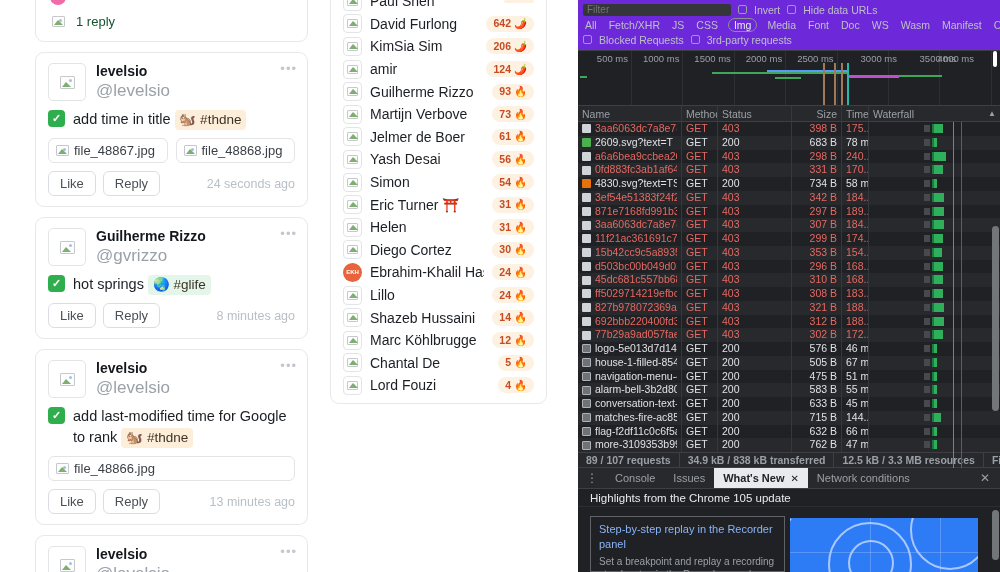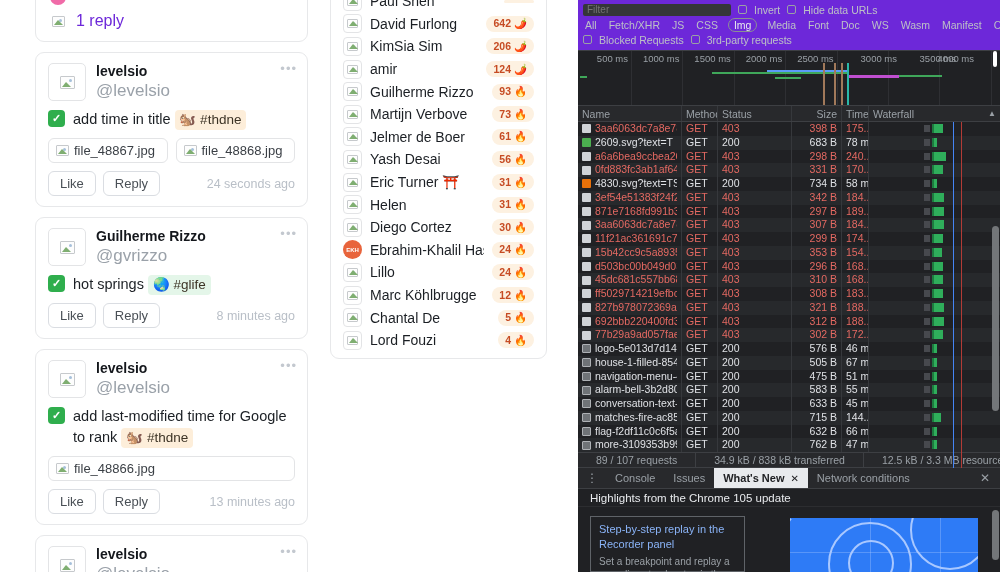--- a/index.html
+++ b/index.html
@@ -6,21 +6,21 @@
   html,body { background:#fff; }
   body { font-family:"Liberation Sans", sans-serif; }
   .stage { position:relative; width:1000px; height:572px; overflow:hidden; background:#fff; }
 
   
   .feed { position:absolute; left:35px; top:-22px; width:273px; display:flex; flex-direction:column; gap:10px; }
   .card { background:#fff; border:1px solid #e7e8ea; border-radius:9px; padding:10px 12px; position:relative; }
   .thread-dot { width:16px; height:16px; border-radius:50%; background:#f06ba8; margin-left:2px; margin-bottom:6px; }
   .thread-row { display:flex; align-items:center; gap:8px; }
   .thread-title { font-size:14px; font-weight:bold; color:#14171c; flex:1; }
-  .thread-replies { font-size:16px; color:#6d28d9; }
+  .thread-replies { font-size:13px; color:#14532d; }
   .kebab { position:absolute; top:8px; right:10px; color:#c3c8cf; font-size:13px; letter-spacing:1px; }
   .post-head { display:flex; gap:10px; align-items:flex-start; margin-bottom:8px; }
   .avatar { width:38px; height:38px; border:1px solid #e3e4e6; border-radius:5px; background:#fff; display:flex; align-items:center; justify-content:center; }
   .who .nm { font-size:14px; font-weight:bold; color:#14171c; line-height:1.25; }
   .who .hd { font-size:17px; color:#9aa1a9; }
   .todo { display:flex; gap:8px; align-items:flex-start; font-size:14.5px; color:#1b1f24; line-height:1.45; margin-bottom:8px; }
   .check { flex:0 0 auto; width:17px; height:17px; margin-top:1px; border-radius:4px; background:#2fae4d; color:#fff; font-size:11px; font-weight:bold; display:flex; align-items:center; justify-content:center; }
   .pill { display:inline-block; border-radius:4px; padding:0 5px; white-space:nowrap; font-size:13.5px; color:#3c3325; }
   .att-row { display:flex; gap:8px; margin-bottom:8px; }
   .att { flex:1; display:flex; align-items:center; gap:5px; border:1px solid #e3e4e6; border-radius:6px; padding:4px 7px; font-size:13px; color:#3a3f45; overflow:hidden; white-space:nowrap; }
@@ -74,32 +74,32 @@
   .rows .nrow.ok { color:#dfe1e5; }
   .nicon { width:9px; height:9px; border-radius:1px; flex:0 0 auto; }
   .nm-txt { overflow:hidden; white-space:nowrap; text-overflow:clip; }
   .wf-g1 { position:absolute; top:3px; height:7px; width:6px; background:#47494e; }
   .wf-g2 { position:absolute; top:2px; height:9px; background:#2fae5b; border-left:2px solid #1d7a3f; }
   .net-lines .vline { position:absolute; width:1px; top:16px; }
   .net-scroll { position:absolute; right:1px; width:7px; border-radius:4px; background:#737679; }
   .sort-arrow { position:absolute; right:4px; top:0; color:#9aa0a6; font-size:8px; }
 
   .dt-summary { display:flex; align-items:center; gap:0; height:15px; background:#28292c; border-top:1px solid #3d3f43; color:#9aa0a6; font-size:10.5px; overflow:hidden; white-space:nowrap; }
-  .sum-item { padding:0 18px; border-right:1px solid #3d3f43; height:100%; display:flex; align-items:center; white-space:nowrap; }
+  .sum-item { padding:0 8px; border-right:1px solid #3d3f43; height:100%; display:flex; align-items:center; white-space:nowrap;font-weight:bold; }
 
   .drawer-tabs { display:flex; align-items:center; height:22px; background:#28292c; border-top:1px solid #3d3f43; border-bottom:1px solid #3d3f43; }
   .kebab-v { color:#9aa0a6; font-size:12px; padding:0 8px; }
   .dtab { padding:0 9px; height:100%; display:flex; align-items:center; gap:6px; color:#9aa0a6; font-size:11px; white-space:nowrap; }
   .dtab.active { background:#e8eaed; color:#202124; font-weight:bold; }
   .dtab .x { font-weight:normal; font-size:10px; }
   .drawer-close { margin-left:auto; color:#9aa0a6; padding:0 10px; font-size:12px; }
 
   .wn-head { height:18px; display:flex; align-items:center; padding:0 12px; color:#e8eaed; font-size:11.5px; background:#202124; border-bottom:1px solid #2c2d30; }
   .wn-body { position:relative; height:67px; background:#202124; }
-  .wn-card { position:absolute; left:12px; top:9px; width:155px; height:56px; border:1px solid #5f6368; padding:5px 8px; }
+  .wn-card { position:absolute; left:12px; top:9px; width:195px; height:56px; border:1px solid #5f6368; padding:5px 8px; }
   .wn-link { color:#8ab4f8; font-size:11px; line-height:1.35; display:block; }
   .wn-desc { color:#9aa0a6; font-size:10px; line-height:1.3; margin-top:3px; }
   .wn-img { position:absolute; left:212px; top:11px; width:188px; height:60px; background:#2e7bf6; overflow:hidden; }
   .bp-c { position:absolute; border:2px solid #a9c8ff; border-radius:50%; }
   .bp-l { position:absolute; background:#a9c8ff; }
   .wn-scroll { position:absolute; right:1px; top:3px; width:7px; height:50px; border-radius:4px; background:#737679; }
 </style>
 </head>
 <body>
 
@@ -262,20 +262,27 @@
         <span class="lb-av">
           <span class="bimg"></span>
         </span>
         <span class="lb-name">Yash Desai</span>
         <span class="lb-badge">56 🔥</span>
       </div>
       <div class="lb-row">
         <span class="lb-av">
           <span class="bimg"></span>
         </span>
+        <span class="lb-name">Simon</span>
+        <span class="lb-badge">54 🔥</span>
+      </div>
+      <div class="lb-row">
+        <span class="lb-av">
+          <span class="bimg"></span>
+        </span>
         <span class="lb-name">Eric Turner ⛩️</span>
         <span class="lb-badge">31 🔥</span>
       </div>
       <div class="lb-row">
         <span class="lb-av">
           <span class="bimg"></span>
         </span>
         <span class="lb-name">Helen</span>
         <span class="lb-badge">31 🔥</span>
       </div>
@@ -290,20 +297,27 @@
         <span class="lb-av circle">EKH</span>
         <span class="lb-name">Ebrahim-Khalil Hassen</span>
         <span class="lb-badge">24 🔥</span>
       </div>
       <div class="lb-row">
         <span class="lb-av">
           <span class="bimg"></span>
         </span>
         <span class="lb-name">Lillo</span>
         <span class="lb-badge">24 🔥</span>
+      </div>
+      <div class="lb-row">
+        <span class="lb-av">
+          <span class="bimg"></span>
+        </span>
+        <span class="lb-name">Shazeb Hussaini</span>
+        <span class="lb-badge">14 🔥</span>
       </div>
       <div class="lb-row">
         <span class="lb-av">
           <span class="bimg"></span>
         </span>
         <span class="lb-name">Marc Köhlbrugge</span>
         <span class="lb-badge">12 🔥</span>
       </div>
       <div class="lb-row">
         <span class="lb-av">

